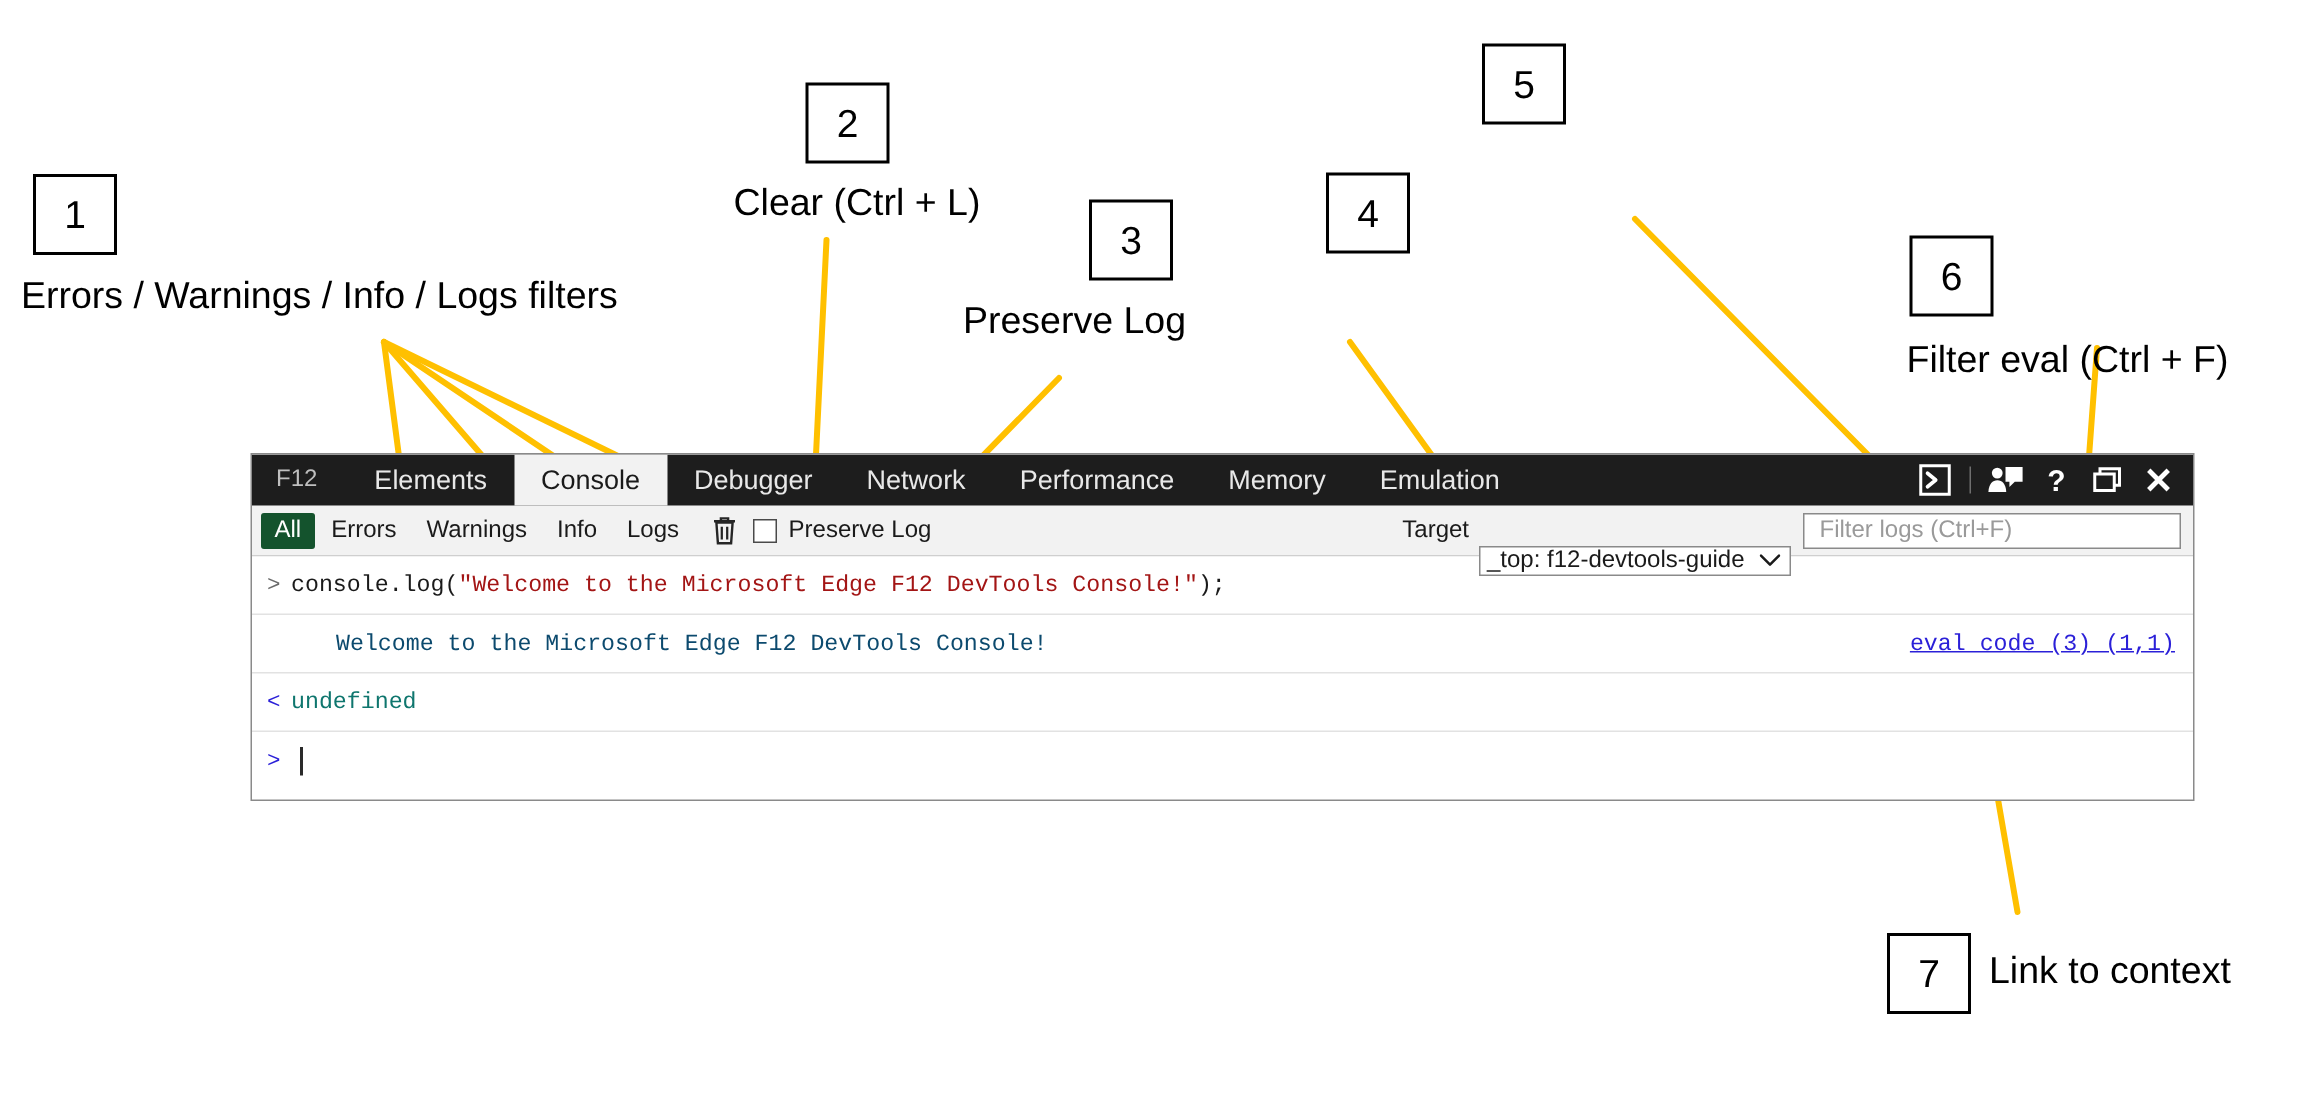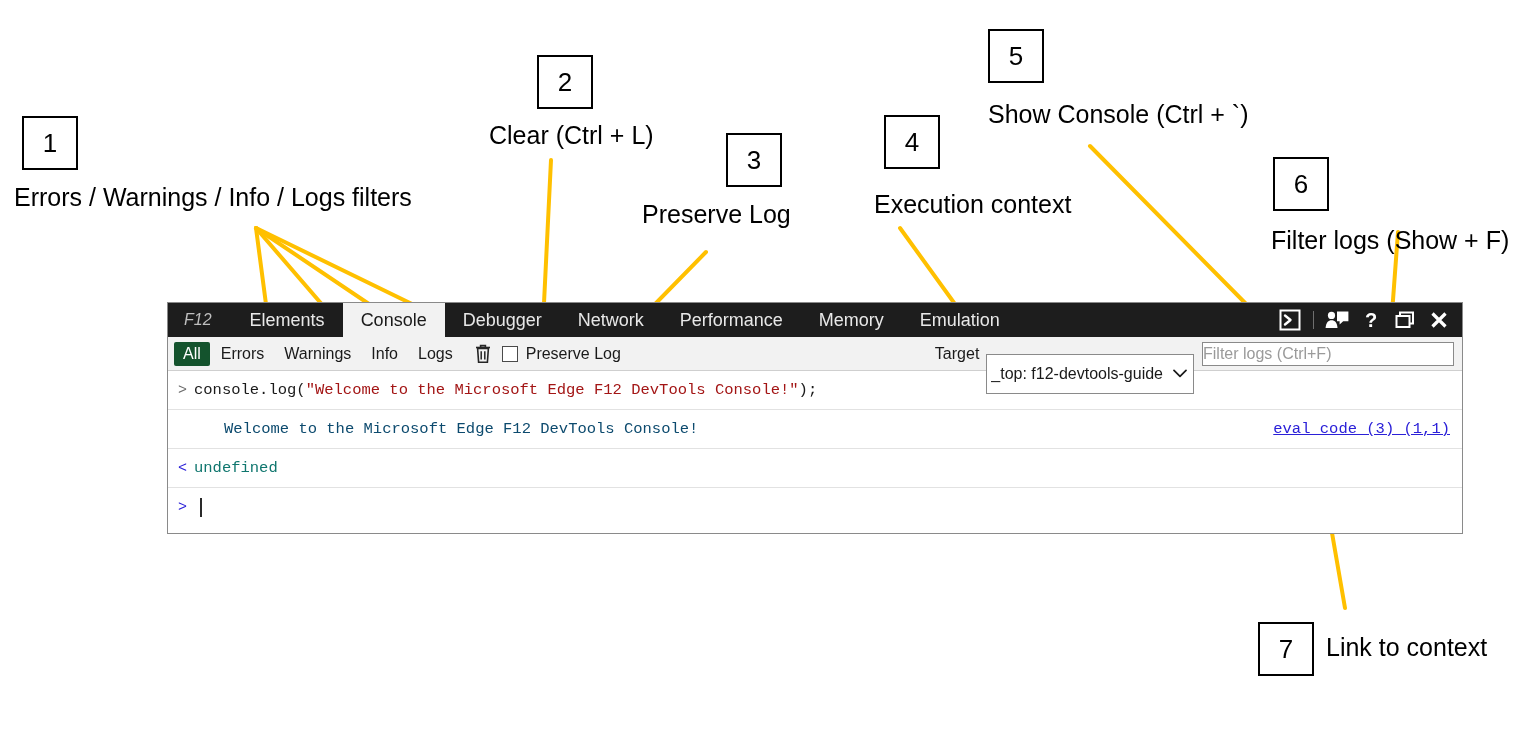--- a/index.html
+++ b/index.html
@@ -45,21 +45,21 @@
   
   .tabbar{
     height:34px;background:#1d1d1d;display:flex;align-items:stretch;
     position:relative;
   }
   .tab{
     display:flex;align-items:center;justify-content:center;
     color:#e8e8e8;font-size:18px;padding:0 18px;white-space:nowrap;
     cursor:default;
   }
-  .tab.brand{color:#bfbfbf;font-size:16px;padding-left:16px;padding-right:20px;font-style:italic;}
+  .tab.brand{color:#bfbfbf;font-size:16px;padding-left:16px;padding-right:20px;}
   .tab.active{background:#f2f2f2;color:#1a1a1a;}
   .tabspacer{flex:1 1 auto;}
   .tab-icons{display:flex;align-items:center;gap:0px;padding-right:6px;}
   .ticon{
     width:34px;height:34px;display:flex;align-items:center;justify-content:center;
     color:#ffffff;
   }
   .ticon svg{display:block;}
   .vsep{width:1px;height:18px;background:#6f6f6f;margin:0 6px;}
 
@@ -78,28 +78,28 @@
     margin-left:6px;margin-right:6px;
   }
   .chk{
     width:16px;height:16px;border:1px solid #4a4a4a;background:#fff;
     box-sizing:border-box;margin-right:8px;
   }
   .preserve-label{font-size:16px;color:#1a1a1a;white-space:nowrap;}
   .spacer{flex:1 1 auto;}
   .target-label{font-size:16px;color:#1a1a1a;margin-right:7px;white-space:nowrap;}
   .target-select{
-    height:40px;border:1px solid #8a8a8a;background:#fff;
+    height:20px;border:1px solid #8a8a8a;background:#fff;
     display:flex;align-items:center;padding:0 6px 0 4px;
     font-size:16px;color:#1a1a1a;box-sizing:border-box;white-space:nowrap;margin-top:40px;
   }
   .caret{margin-left:10px;display:flex;align-items:center;}
   .filterbox{
     height:24px;min-width:250px;width:252px;border:1px solid #8a8a8a;background:#fff;
-    display:flex;align-items:center;padding:0 0;margin-left:8px;margin-right:2px;
+    display:flex;align-items:center;padding:0 10px;margin-left:8px;margin-right:2px;
     box-sizing:border-box;
   }
   .filterbox span{font-size:16px;color:#9a9a9a;white-space:nowrap;}
 
   
   .console-body{background:#fff;}
   .crow{
     border-bottom:1px solid #e2e2e2;
     display:flex;align-items:center;
     padding:0 8px 0 10px;
@@ -168,31 +168,29 @@
   <div class="callout-label" style="left:489px;top:121px;">Clear (Ctrl + L)</div>
 
   <div class="callout-box" style="left:726px;top:133px;width:52px;height:50px;">
     <span>3</span>
   </div>
   <div class="callout-label" style="left:642px;top:200px;">Preserve Log</div>
 
   <div class="callout-box" style="left:884px;top:115px;width:52px;height:50px;">
     <span>4</span>
   </div>
-  <div class="callout-label" style="left:874px;top:190px;">Execution context</div>
 
   <div class="callout-box" style="left:988px;top:29px;width:52px;height:50px;">
     <span>5</span>
   </div>
-  <div class="callout-label" style="left:988px;top:100px;">Show Console (Ctrl + `)</div>
 
   <div class="callout-box" style="left:1273px;top:157px;width:52px;height:50px;">
     <span>6</span>
   </div>
-  <div class="callout-label" style="left:1271px;top:226px;">Filter logs (Show + F)</div>
+  <div class="callout-label" style="left:1271px;top:226px;">Filter eval (Ctrl + F)</div>
 
   <div class="callout-box" style="left:1258px;top:622px;width:52px;height:50px;">
     <span>7</span>
   </div>
   <div class="callout-label" style="left:1326px;top:633px;">Link to context</div>
 
   <div class="devtools">
 
     <div class="tabbar">
       <div class="tab brand">

